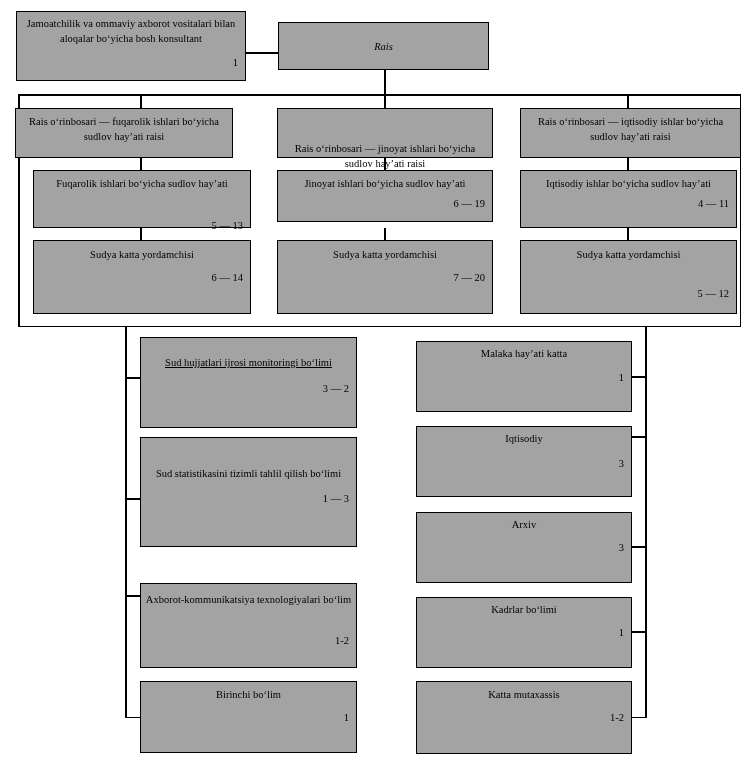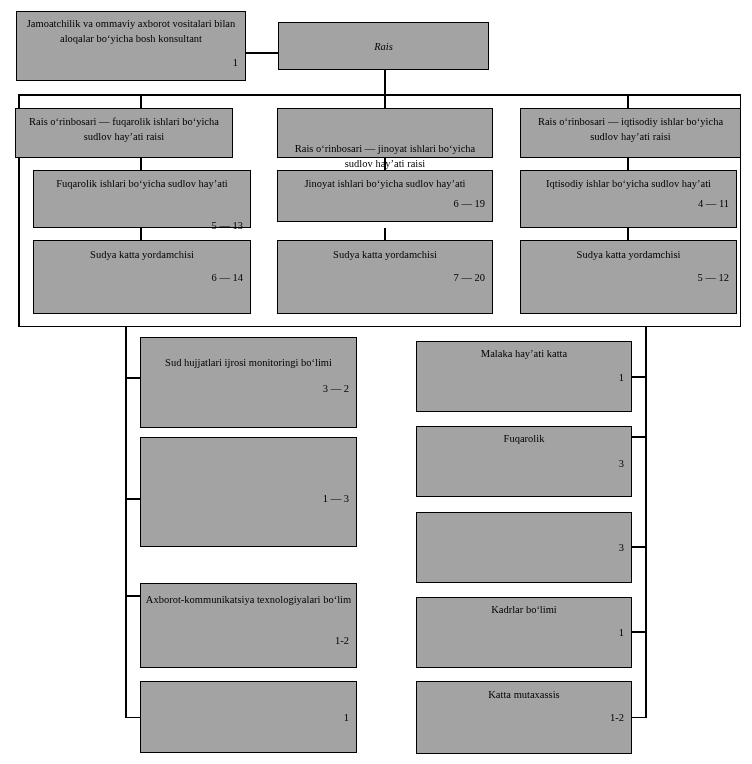--- a/index.html
+++ b/index.html
@@ -78,65 +78,68 @@
     <div class="t" style="padding-top:5px;">Rais oʻrinbosari — iqtisodiy ishlar boʻyicha sudlov hayʼati raisi</div>
   </div>
   <div class="vl" style="left:627px;top:158px;height:12px;"></div>
   <div class="node" style="left:520px;top:170px;width:217px;height:58px;">
     <div class="t nw" style="padding-top:5px;">Iqtisodiy ishlar boʻyicha sudlov hayʼati</div>
     <div class="v" style="top:26px;">4 — 11</div>
   </div>
   <div class="vl" style="left:627px;top:228px;height:12px;"></div>
   <div class="node" style="left:520px;top:240px;width:217px;height:74px;">
     <div class="t nw" style="padding-top:6px;">Sudya katta yordamchisi</div>
-    <div class="v" style="top:30px;">5 — 12</div>
+    <div class="v" style="top:46px;">5 — 12</div>
   </div>
 
   <div class="vl" style="left:125px;top:326px;height:392px;"></div>
   <div class="hl" style="left:125px;top:377px;width:15px;"></div>
   <div class="hl" style="left:125px;top:498px;width:15px;"></div>
   <div class="hl" style="left:125px;top:595px;width:15px;"></div>
   <div class="hl" style="left:125px;top:716.5px;width:15px;"></div>
 
-  <div class="node" style="left:140px;top:337px;width:217px;height:91px;">
+  <div class="node" style="left:140px;top:337px;width:217px;height:91px;text-decoration:underline;">
     <div class="t nw" style="padding-top:17px;">Sud hujjatlari ijrosi monitoringi boʻlimi</div>
     <div class="v" style="top:44px;">3 — 2</div>
   </div>
 
   <div class="node" style="left:140px;top:437px;width:217px;height:110px;">
+    <div class="t nw" style="padding-top:28px;">Sud statistikasini tizimli tahlil qilish boʻlimi</div>
     <div class="v" style="top:54px;">1 — 3</div>
   </div>
 
   <div class="node" style="left:140px;top:583px;width:217px;height:85px;">
     <div class="t" style="padding-top:8px;">Axborot-kommunikatsiya texnologiyalari boʻlim</div>
     <div class="v" style="top:50px;">1-2</div>
   </div>
 
   <div class="node" style="left:140px;top:681px;width:217px;height:72px;">
+    <div class="t" style="padding-top:5px;">Birinchi boʻlim</div>
     <div class="v" style="top:29px;">1</div>
   </div>
 
   <div class="vl" style="left:645px;top:326px;height:392px;"></div>
   <div class="hl" style="left:632px;top:376px;width:14.5px;"></div>
   <div class="hl" style="left:632px;top:436px;width:14.5px;"></div>
   <div class="hl" style="left:632px;top:546px;width:14.5px;"></div>
   <div class="hl" style="left:632px;top:631px;width:14.5px;"></div>
   <div class="hl" style="left:632px;top:716.5px;width:14.5px;"></div>
 
   <div class="node" style="left:416px;top:341px;width:216px;height:71px;">
     <div class="t" style="padding-top:4px;">Malaka hayʼati katta</div>
     <div class="v" style="top:29px;">1</div>
   </div>
 
   <div class="node" style="left:416px;top:426px;width:216px;height:71px;">
-    <div class="t" style="padding-top:4px;">Fuqarolik</div>
+    <div class="t" style="padding-top:4px;">Iqtisodiy</div>
     <div class="v" style="top:30px;">3</div>
   </div>
 
   <div class="node" style="left:416px;top:512px;width:216px;height:71px;">
+    <div class="t" style="padding-top:4px;">Arxiv</div>
     <div class="v" style="top:28px;">3</div>
   </div>
 
   <div class="node" style="left:416px;top:597px;width:216px;height:71px;">
     <div class="t" style="padding-top:4px;">Kadrlar boʻlimi</div>
     <div class="v" style="top:28px;">1</div>
   </div>
 
   <div class="node" style="left:416px;top:681px;width:216px;height:73px;">
     <div class="t" style="padding-top:5px;">Katta mutaxassis</div>

